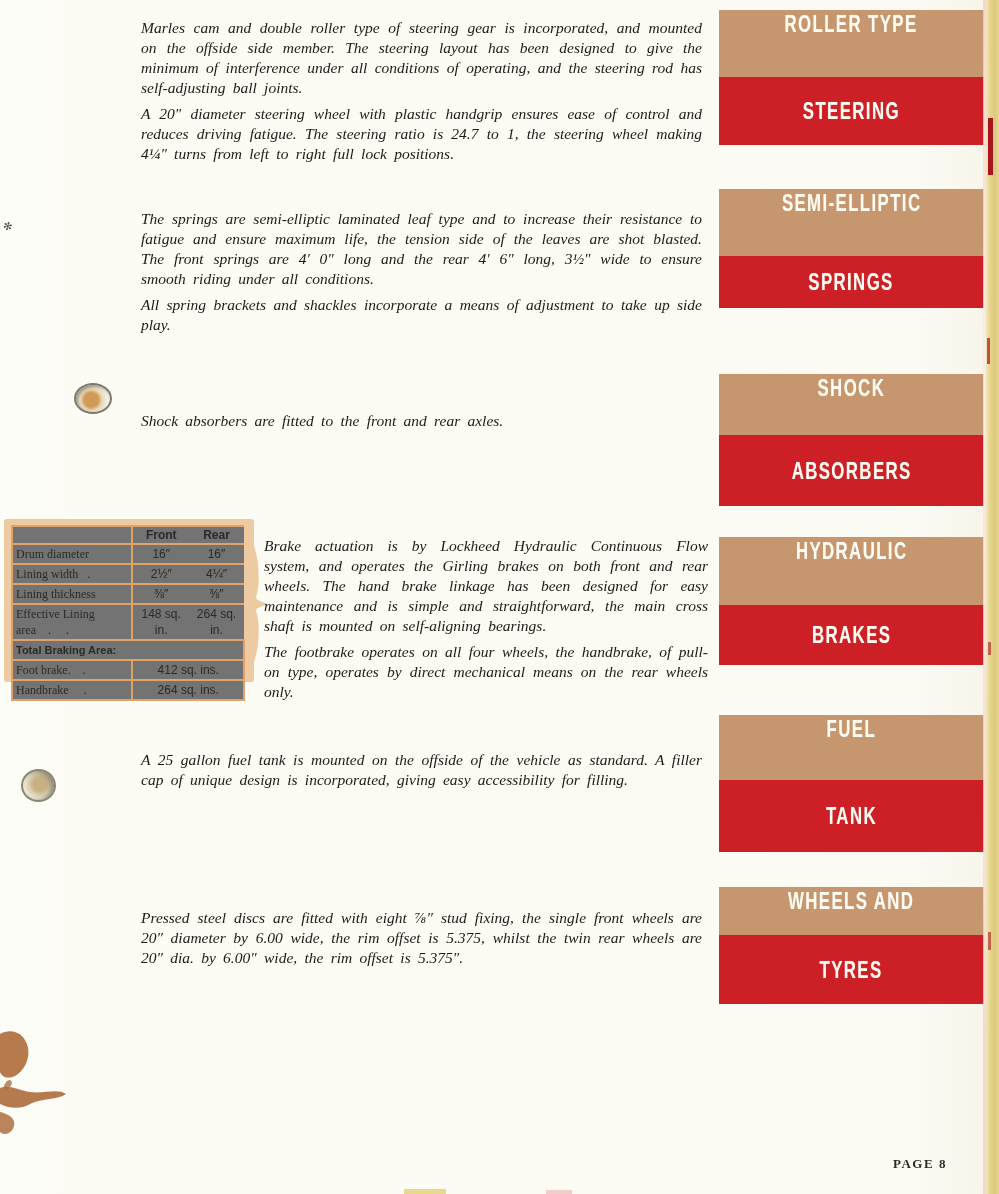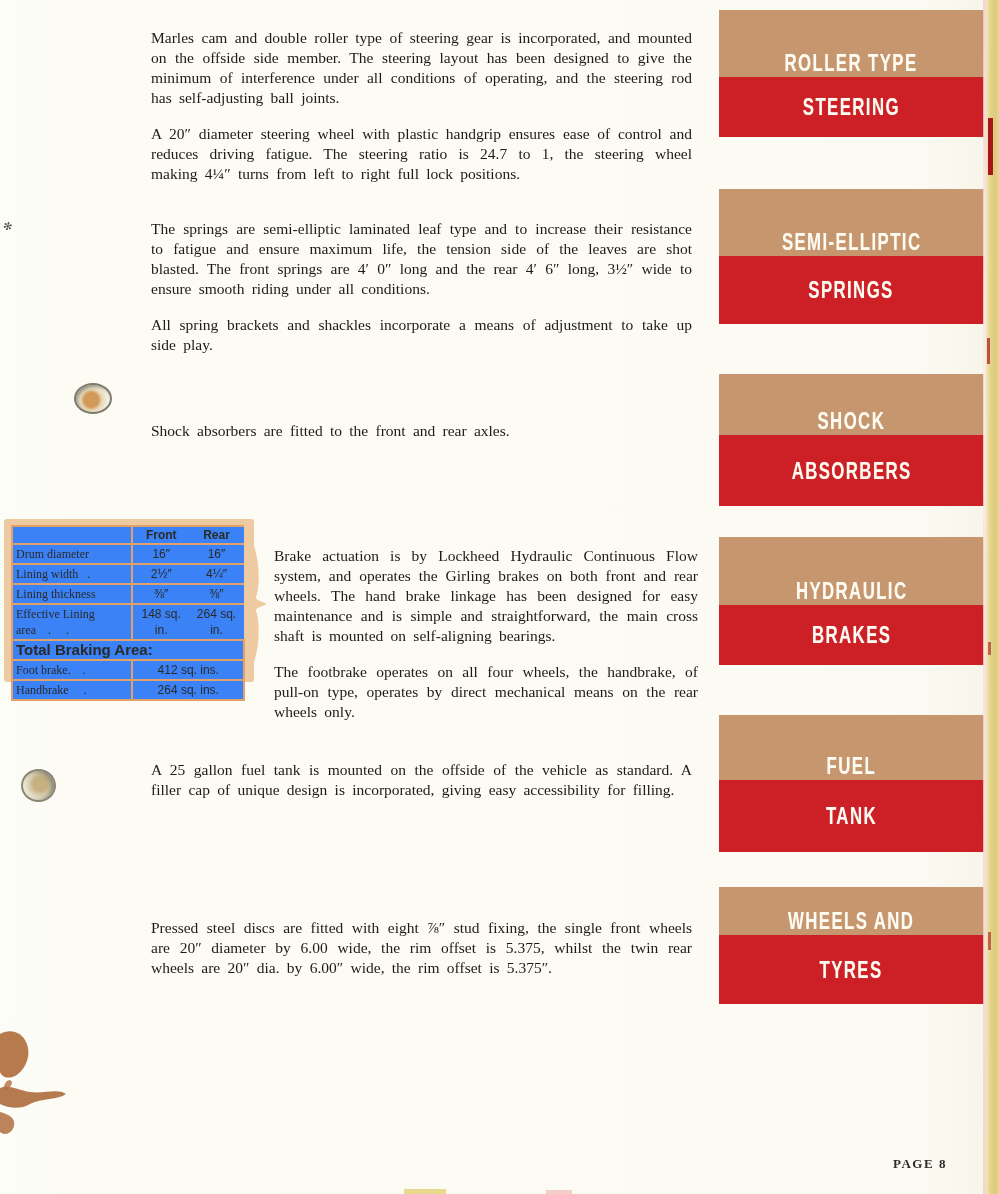--- a/index.html
+++ b/index.html
@@ -3,40 +3,40 @@
 <meta charset="utf-8">
 <style>
   html,body{margin:0;padding:0;}
   body{width:999px;height:1194px;position:relative;background:#fcfbf4;overflow:hidden;
        font-family:"Liberation Serif", serif;}
   .page{position:absolute;inset:0;background:linear-gradient(90deg,#fdfdf8 0%,#fcfbf4 8%,#fbfaf3 92%,#f7f4e8 100%);}
 
   
   .text-block{position:absolute;left:135px;width:573px;color:#1c1b19;
               font-size:15.5px;line-height:20px;text-align:justify;word-spacing:0.22em;}
-  .text-block p{margin:16px;}
+  .text-block p{margin:6px;font-style:italic;}
   #brakes-block{left:258px;width:456px;}
 
   
   .callout{position:absolute;left:4px;top:519px;width:250px;height:163px;
            background:#eecaa2;border-radius:3px;}
   .callout-pointer{position:absolute;left:249px;top:24px;}
   .brake-table{border-collapse:collapse;margin:6px 8px 0 7px;width:234px;
                font-family:"Liberation Sans", sans-serif;font-size:12px;color:#2b2a27;}
-  .brake-table td{background:#3b82f6;border:2px solid #e2a168;padding:1px 3px;line-height:16px;margin-top:35px;}
+  .brake-table td{background:#737373;border:2px solid #e2a168;padding:1px 3px;line-height:16px;margin-top:35px;}
   .brake-table td.lbl{width:118px;font-family:Liberation Serif, serif;}
   .brake-table td.val{width:52px;text-align:center;border-right:none;border-left:none;}
   .brake-table td.val.first{border-left:2px solid #e2a168;}
   .brake-table tr.hdr td{font-weight:bold;padding-top:0;padding-bottom:0;}
-  .brake-table td.bold{font-weight:bold;font-size:15px;}
+  .brake-table td.bold{font-weight:bold;font-size:11px;}
   .brake-table td.span-val{text-align:center;border-left:2px solid #e2a168;}
 
   
   .tab{position:absolute;left:719px;width:265px;}
-  .tab-tan{background:#c6976f;display:flex;align-items:flex-end;justify-content:center;}
+  .tab-tan{background:#c6976f;display:flex;align-items:flex-start;justify-content:center;}
   .tab-red{background:#cc2026;display:flex;align-items:center;justify-content:center;}
   .tab-label{color:#fdfbf2;font-family:"Liberation Sans", sans-serif;font-weight:bold;
              font-size:24px;letter-spacing:2px;display:inline-block;transform:scaleX(0.7);
              white-space:nowrap;text-shadow:0 0 1px rgba(255,255,255,.4);}
 
   
   .page-num{position:absolute;left:893px;top:1156px;font-weight:bold;font-size:13px;
             letter-spacing:1.5px;color:#2d2c28;font-family:Liberation Serif, serif;}
 
   
@@ -132,29 +132,29 @@
   </div>
 
   <div class="text-block" style="top:902px">
     <p>Pressed steel discs are fitted with eight ⅞″ stud fixing, the single front wheels are 20″ diameter by 6.00 wide, the rim offset is 5.375, whilst the twin rear wheels are 20″ dia. by 6.00″ wide, the rim offset is 5.375″.</p>
   </div>
 
   <div class="tab" style="top:10px">
     <div class="tab-tan" style="height:67px">
       <span class="tab-label">ROLLER TYPE</span>
       </div>
-    <div class="tab-red" style="height:60px">
+    <div class="tab-red" style="height:68px">
       <span class="tab-label">STEERING</span>
       </div>
   </div>
   <div class="tab" style="top:189px">
     <div class="tab-tan" style="height:67px">
       <span class="tab-label">SEMI-ELLIPTIC</span>
       </div>
-    <div class="tab-red" style="height:68px">
+    <div class="tab-red" style="height:52px">
       <span class="tab-label">SPRINGS</span>
       </div>
   </div>
   <div class="tab" style="top:374px">
     <div class="tab-tan" style="height:61px">
       <span class="tab-label">SHOCK</span>
       </div>
     <div class="tab-red" style="height:71px">
       <span class="tab-label">ABSORBERS</span>
       </div>

